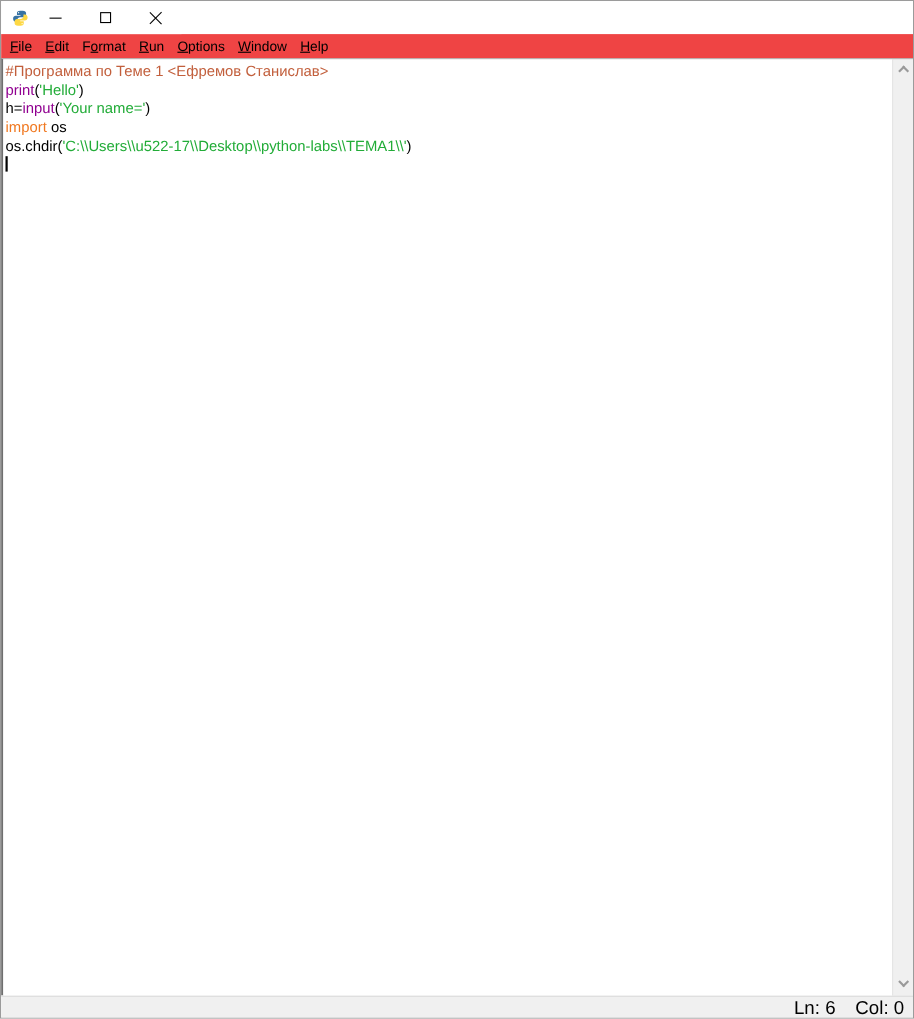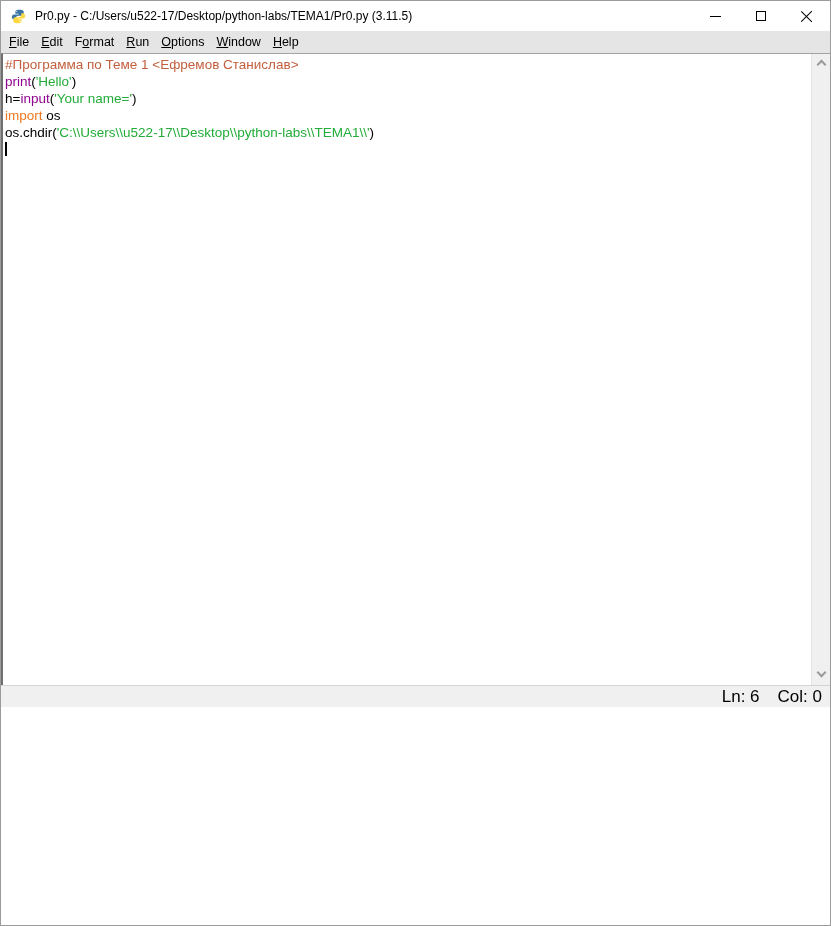--- a/index.html
+++ b/index.html
@@ -46,29 +46,29 @@
   }
   .glyph-close::before { transform: rotate(45deg); }
   .glyph-close::after  { transform: rotate(-45deg); }
 
   
   .menubar {
     height: 22px;
     display: flex;
     align-items: center;
     padding-left: 2px;
-    background: #e5e5e5;
+    background: #ef4444;
     font-size: 12.5px;
   }
   .menu-item { padding: 3px 6px; color: #000; cursor: default; white-space: nowrap; }
   .menu-item .mnemonic { text-decoration: underline; }
 
   
   .editor-wrap {
-    height: 632px;
+    height: 852px;
     display: flex;
     border-top: 1px solid #a3a3a3;
     border-left: 2px solid #6f6f6f;
   }
   .code-area {
     flex: 1 1 auto;
     background: #fff;
     overflow: hidden;
     cursor: text;
   }
@@ -126,21 +126,20 @@
   }
 </style>
 </head>
 <body>
 
 <div class="titlebar">
   <svg class="app-icon" viewBox="0 0 16 16">
     <path fill="#3873a3" d="M8 1.6c-2.3 0-2.9.95-2.9 2.1v1.7H8.1v.65H4.1c-1.25 0-2.3.75-2.3 2.45s1.05 2.55 2.3 2.55h1.25V9.55c0-1.35 1.15-2.35 2.5-2.35h3.1c1.05 0 1.95-.85 1.95-1.95V3.7c0-1.15-.95-2.1-2.85-2.1zM6.5 2.8a.55.55 0 1 1 0 1.1.55.55 0 0 1 0-1.1z"></path>
     <path fill="#fed843" d="M8 14.4c2.3 0 2.9-.95 2.9-2.1v-1.7H7.9v-.65h4c1.25 0 2.3-.75 2.3-2.45S13.15 4.95 11.9 4.95h-1.25v1.5c0 1.35-1.15 2.35-2.5 2.35h-3.1c-1.05 0-1.95.85-1.95 1.95v1.55c0 1.15.95 2.1 2.85 2.1zm1.5-1.2a.55.55 0 1 1 0-1.1.55.55 0 0 1 0 1.1z"></path>
   </svg>
-  <span class="title-text">Pr0.py - C:/Users/u522-17/Desktop/python-labs/TEMA1/Pr0.py (3.11.5)</span>
   <div class="win-controls">
     <button class="win-btn">
         <span class="glyph-min"></span>
       </button>
     <button class="win-btn">
         <span class="glyph-max"></span>
       </button>
     <button class="win-btn">
         <span class="glyph-close"></span>
       </button>

